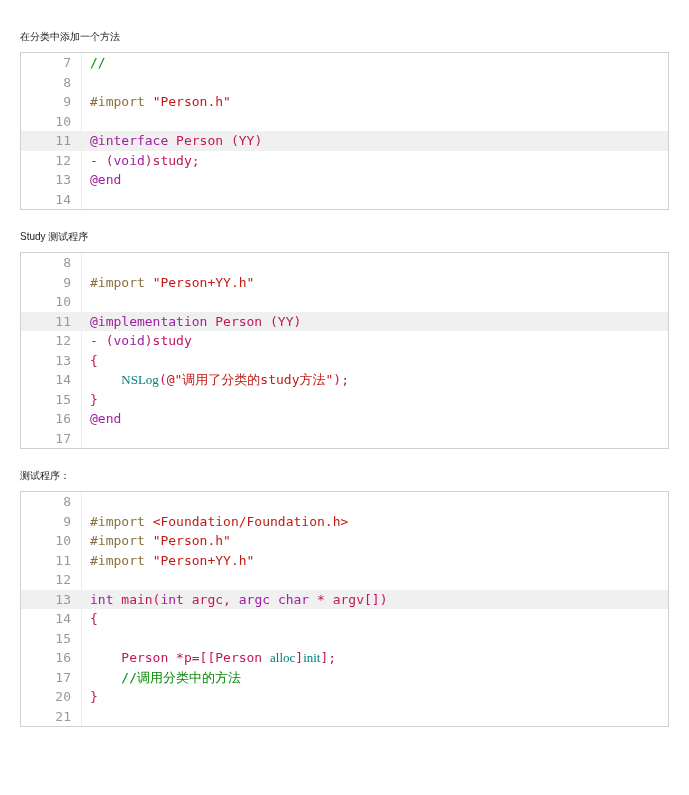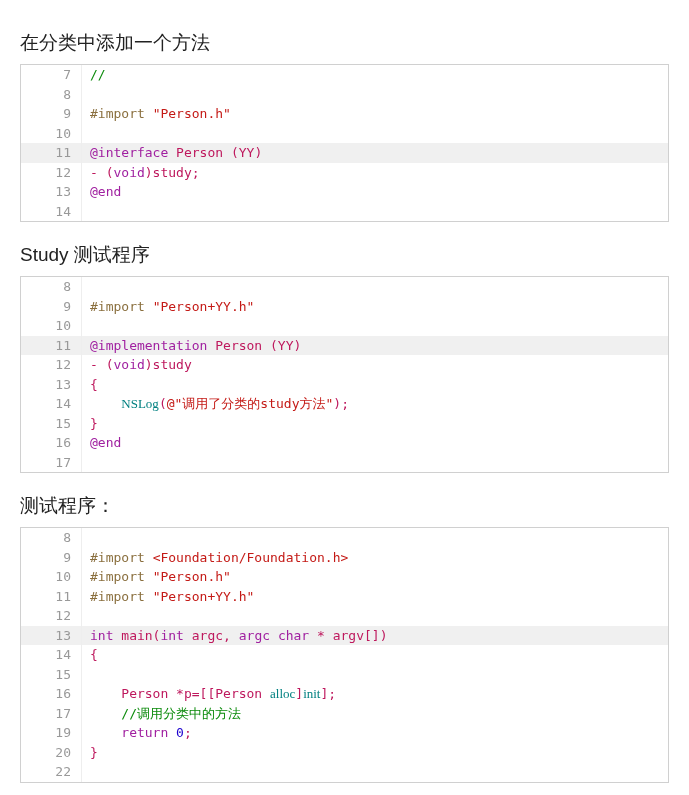--- a/index.html
+++ b/index.html
@@ -8,21 +8,21 @@
       font-family: "Microsoft YaHei", Arial, sans-serif;
       font-size: 14px;
       width: 689px;
       box-sizing: border-box;
       background: #fff;
       color: #333;
       position: relative;
     }
     .section-title {
       margin: 10px 0 8px 0;
-      font-size: 19px;
+      font-size: 10px;
       color: #222;
     }
     .code-block {
       border: 1px solid #d0d0d0;
       background: #fff;
       margin-bottom: 20px;
       font-family: Menlo, Monaco, Consolas, monospace;
       font-size: 13px;
       line-height: 1.5;
     }
@@ -177,24 +177,20 @@
     </div>
     <div class="code-row">
       <div class="gutter">16</div>
       <div class="code-content"><span class="c-black">    Person *p=[[</span><span class="c-black">Person</span><span class="c-black"> </span><span class="c-teal">alloc</span><span class="c-black">]</span><span class="c-teal">init</span><span class="c-black">];</span></div>
     </div>
     <div class="code-row">
       <div class="gutter">17</div>
       <div class="code-content"><span class="c-black">    </span><span class="c-comment-green">//调用分类中的方法</span></div>
     </div>
     <div class="code-row">
-      <div class="gutter">19</div>
-      <div class="code-content"><span class="c-black">    </span><span class="c-purple">return</span><span class="c-black"> </span><span class="c-blue">0</span><span class="c-black">;</span></div>
-    </div>
-    <div class="code-row">
       <div class="gutter">20</div>
       <div class="code-content"><span class="c-black">}</span></div>
     </div>
     <div class="code-row">
-      <div class="gutter">22</div>
+      <div class="gutter">21</div>
       <div class="code-content">&nbsp;</div>
     </div>
   </div>
 
 </body></html>

